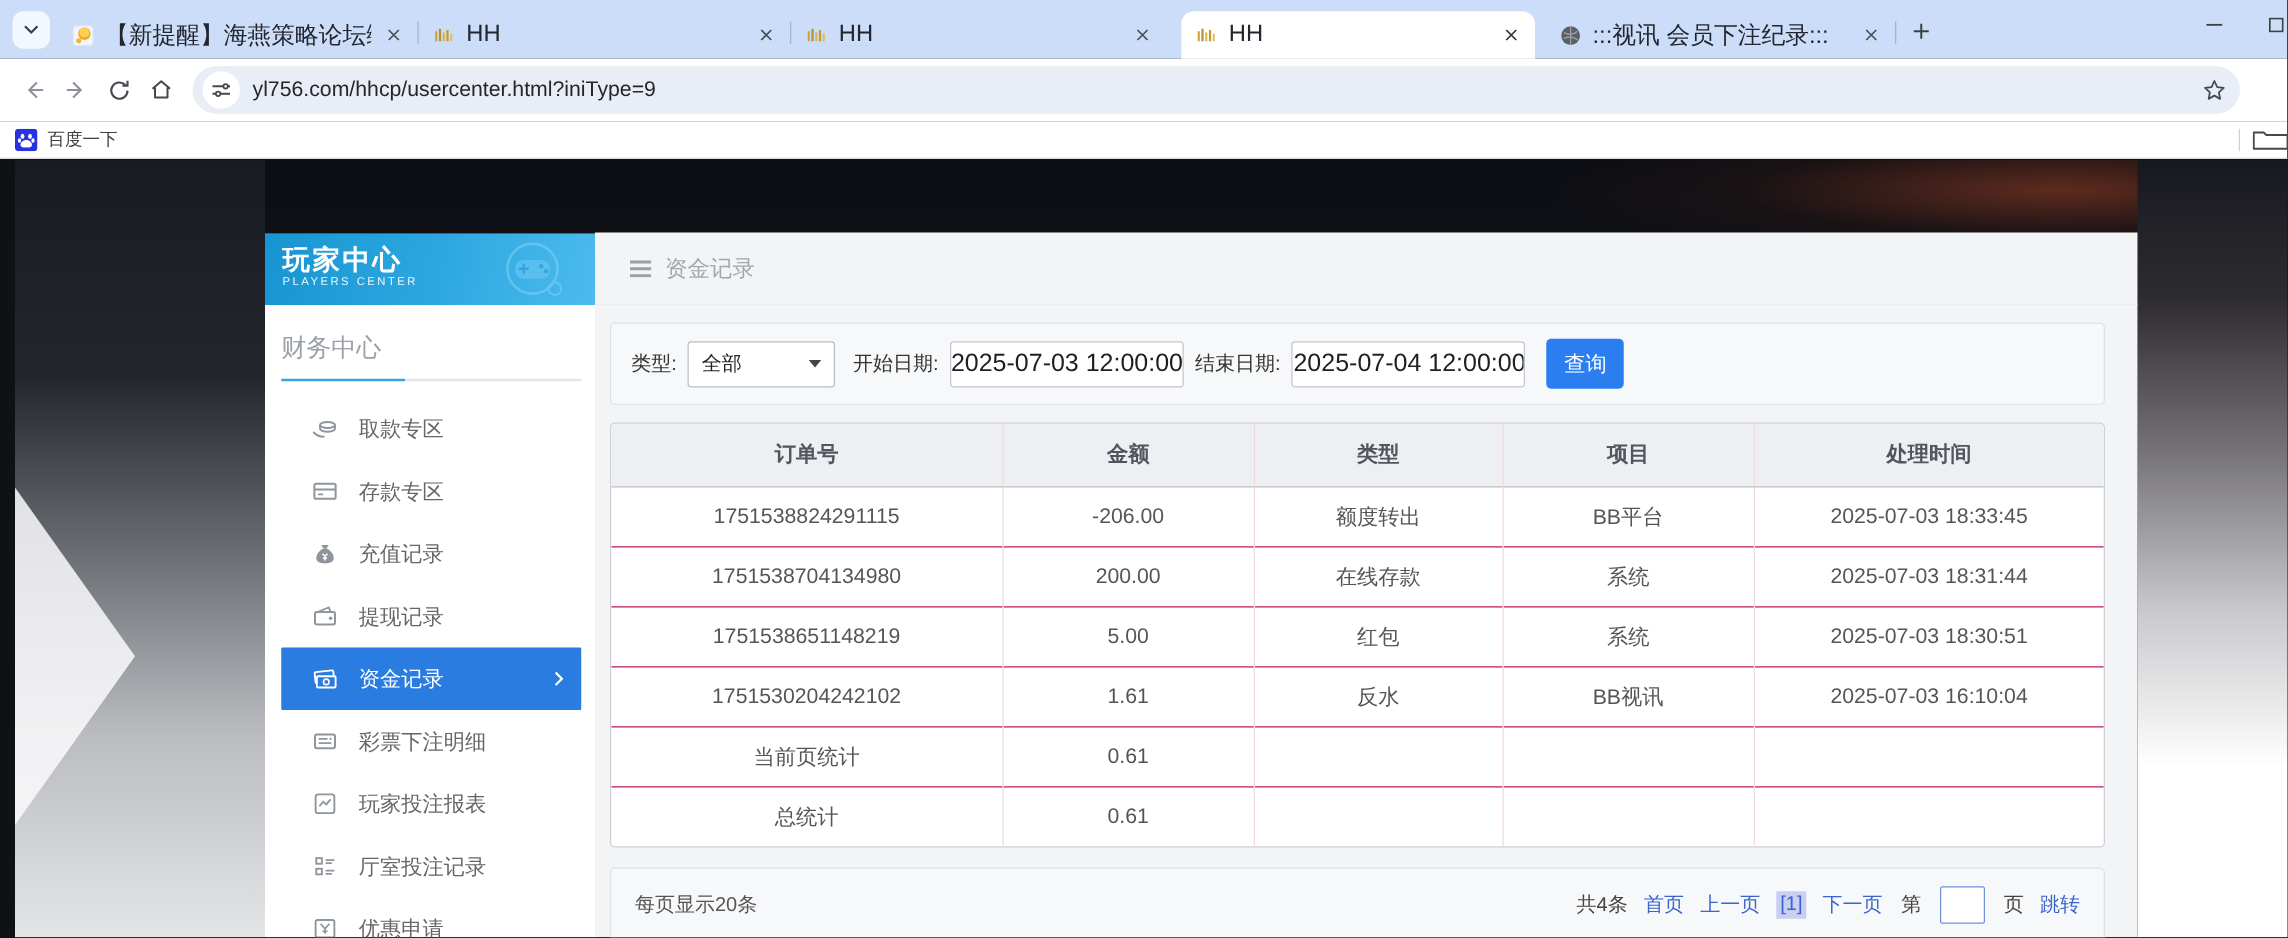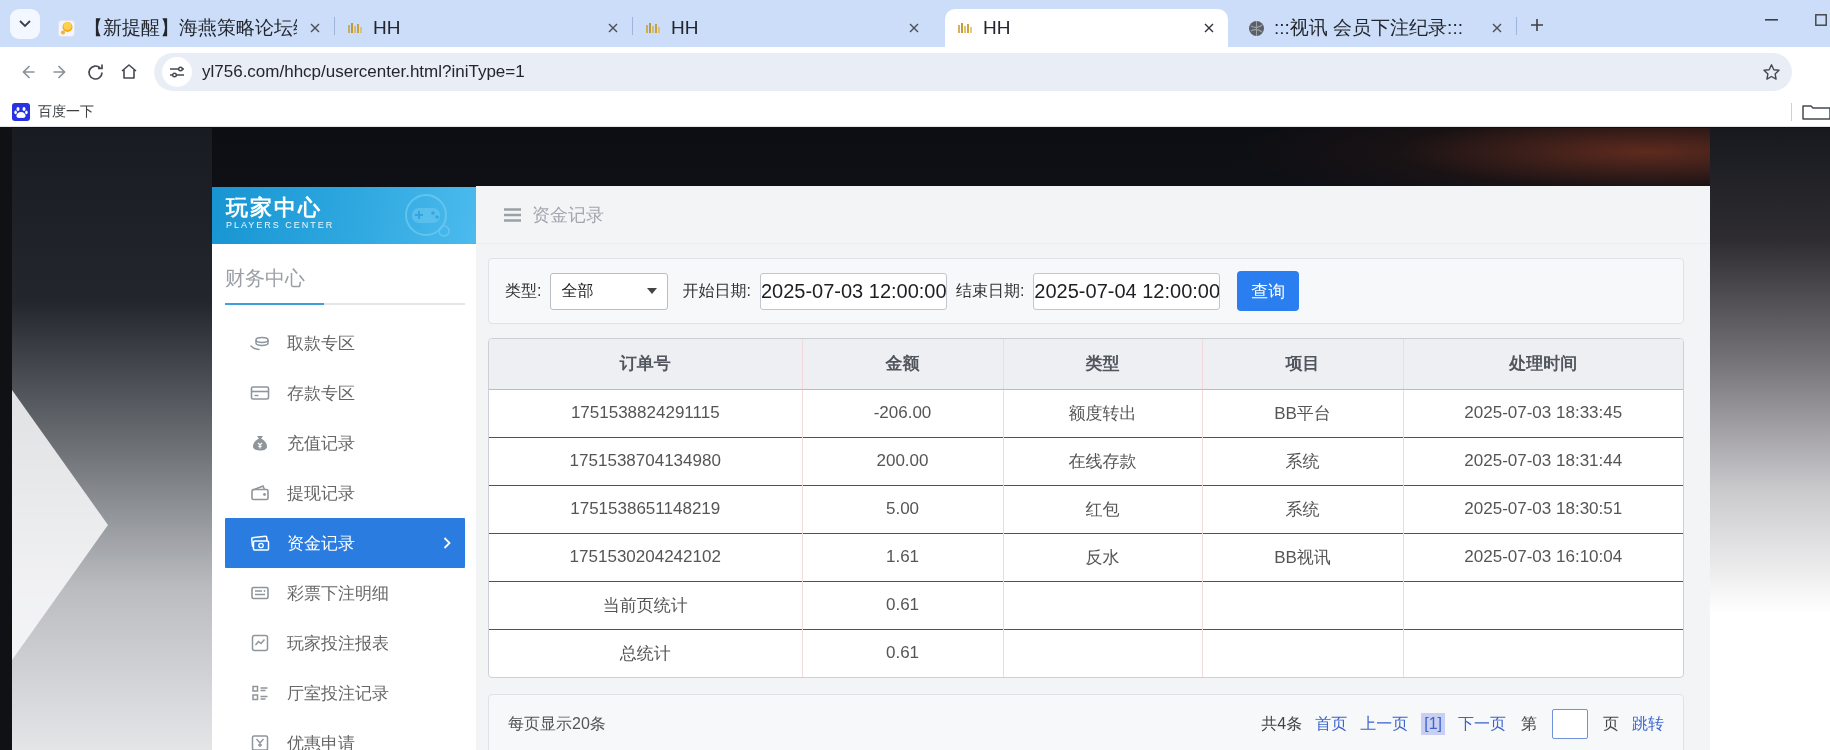--- a/index.html
+++ b/index.html
@@ -214,21 +214,21 @@
       </svg>
   </div>
   <div class="urlpill">
     <span class="siteinfo">
       <svg width="16" height="16" viewBox="0 0 16 16">
         <path d="M1 5h9M13 5h2M1 11h3M7 11h8" stroke="#45494f" stroke-width="1.5"></path>
         <circle cx="11.5" cy="5" r="1.8" fill="none" stroke="#45494f" stroke-width="1.4"></circle>
         <circle cx="5.5" cy="11" r="1.8" fill="none" stroke="#45494f" stroke-width="1.4"></circle>
       </svg>
     </span>
-    <span class="urltext">yl756.com/hhcp/usercenter.html?iniType=1</span>
+    <span class="urltext">yl756.com/hhcp/usercenter.html?iniType=9</span>
     <span class="starbtn">
       <svg width="19" height="19" viewBox="0 0 19 19">
         <path d="M9.5 1.8l2.3 4.9 5.2.6-3.9 3.6 1 5.2-4.6-2.6-4.6 2.6 1-5.2L2 7.3l5.2-.6z" fill="none" stroke="#45494f" stroke-width="1.4" stroke-linejoin="round"></path>
       </svg>
     </span>
   </div>
 </div>
 
 <div class="bookmarksbar">
   <div class="bm">

